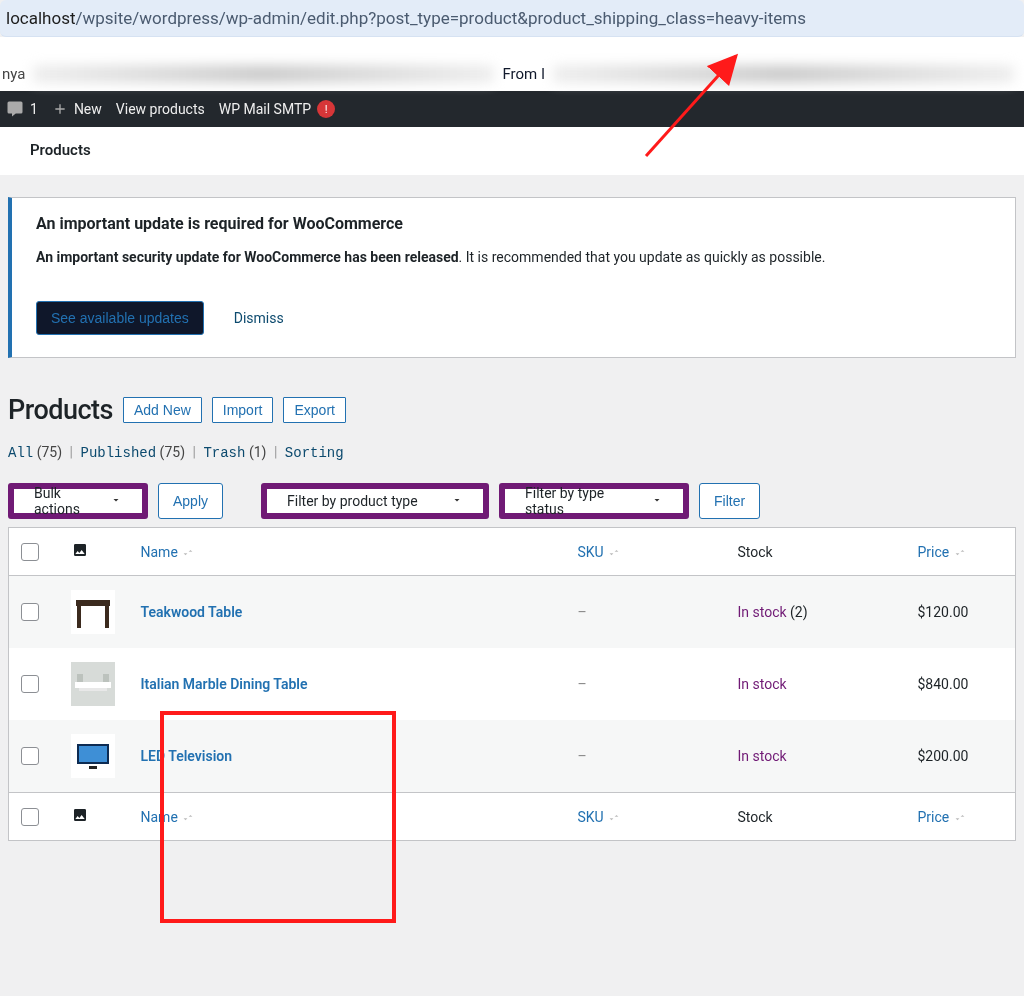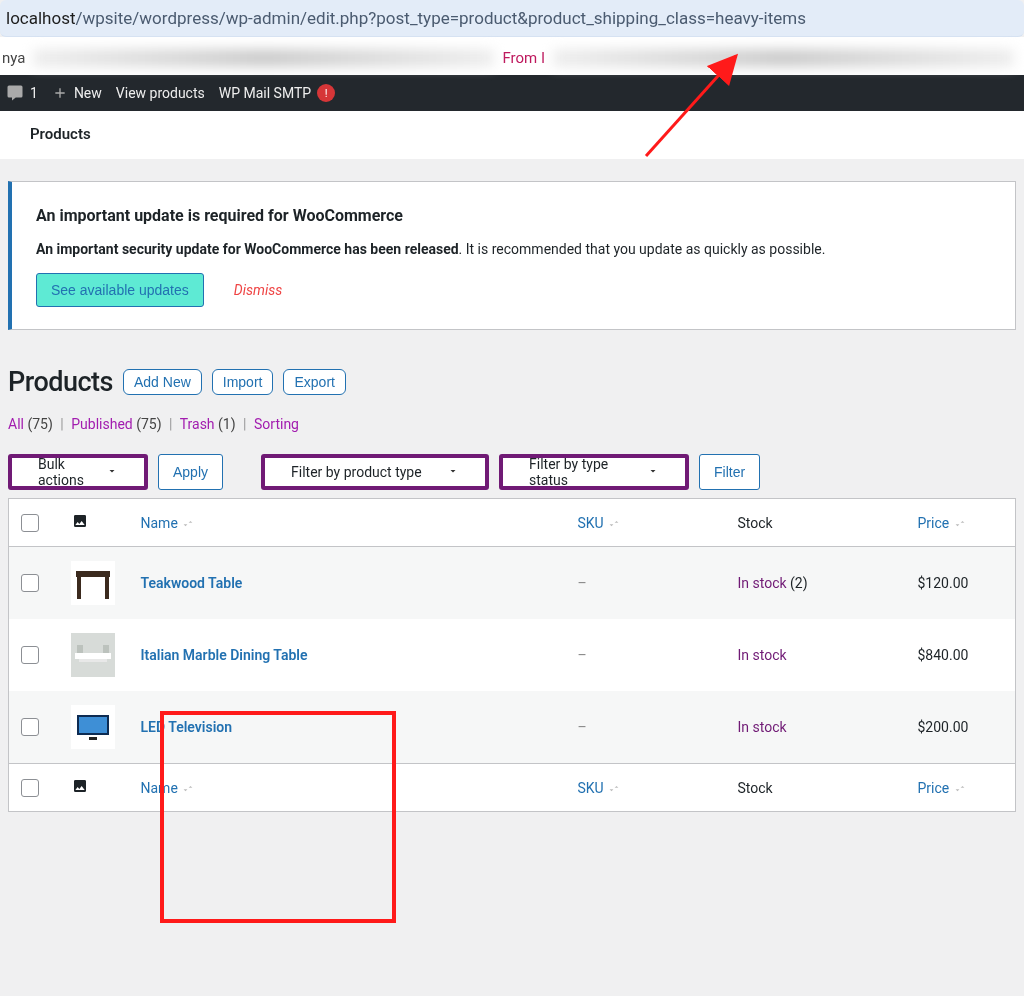--- a/index.html
+++ b/index.html
@@ -2,51 +2,51 @@
 <html><head>
 <meta charset="utf-8">
 <style>
   * { box-sizing: border-box; margin: 0; padding: 0; }
   body { font-family: -apple-system, BlinkMacSystemFont, "Segoe UI", Roboto, Helvetica, Arial, sans-serif; background: #f0f0f1; width:1024px; height:996px; overflow:hidden; color:#1d2327; }
 
   .url-bar { background:#e3ecf8; padding:8px 6px; font-size:17px; border-bottom:1px solid #d6e2f2;border-radius:6px; }
   .url-bar .host { color:#1d1d1d; }
   .url-bar .path { color:#4b5b70; }
 
-  .nya-row { background:#fff; padding:12px 2px 8px 2px; font-size:15px; color:#444; display:flex; align-items:center;}
+  .nya-row { background:#fff; padding:28px 2px 8px 2px; font-size:15px; color:#444; display:flex; align-items:center;}
   .nya-row .blur { flex:1; filter: blur(6px); height:18px; background: linear-gradient(90deg,#eee,#ccc,#eee); margin:0 8px;}
-  .nya-row .mid { color:#be185d; }
+  .nya-row .mid { color:#0f172a; }
 
   .admin-bar { height:36px; background:#23282d; color:#eee; display:flex; align-items:center; padding:0 6px; gap:14px; font-size:14px; }
   .admin-bar svg { fill:#aaa; }
   .admin-item { display:flex; align-items:center; gap:6px; cursor:pointer; }
   .badge-red { width:18px; height:18px; border-radius:50%; background:#d63638; color:#fff; font-size:11px; display:flex; align-items:center; justify-content:center; }
 
   .page-title-bar { background:#fff; padding:14px 30px 16px 30px; font-size:15px; font-weight:600; }
 
   .content { padding:22px 8px 0 8px; position:relative; }
 
-  .notice { background:#fff; border:1px solid #c3c4c7; border-left:4px solid #2271b1; padding:24px 24px 22px 24px; margin-bottom:36px; }
+  .notice { background:#fff; border:1px solid #c3c4c7; border-left:4px solid #2271b1; padding:16px 24px 22px 24px; margin-bottom:36px; }
   .notice h3 { font-size:16px; margin-bottom:16px; font-weight:700; }
   .notice p { font-size:14px; margin-bottom:16px; }
   .notice p .bold { font-weight:700; }
-  .notice .btn-outline { border:1px solid #2271b1; color:#2271b1; background:#5eead4; padding:8px 14px; font-size:14px; border-radius:3px; cursor:pointer; }
-  .notice .dismiss { color:#ef4444; margin-left:26px; font-size:14px; cursor:pointer;font-style:italic; }
+  .notice .btn-outline { border:1px solid #2271b1; color:#2271b1; background:#0f172a; padding:8px 14px; font-size:14px; border-radius:3px; cursor:pointer;margin-top:20px; }
+  .notice .dismiss { color:#0c4a6e; margin-left:26px; font-size:14px; cursor:pointer; }
 
   .heading-row { display:flex; align-items:center; gap:10px; margin-bottom:18px;}
   .heading-row h1 { font-size:27px; font-weight:500; letter-spacing:-0.5px; }
-  .btn-small { border:1px solid #2271b1; color:#2271b1; background:#fff; padding:4px 10px; border-radius:6px; font-size:14px; cursor:pointer;}
+  .btn-small { border:1px solid #2271b1; color:#2271b1; background:#fff; padding:4px 10px; border-radius:1px; font-size:14px; cursor:pointer;}
 
   .subsub { font-size:14px; margin-bottom:22px; }
-  .subsub a { color:#a21caf; text-decoration:none; cursor:pointer; }
+  .subsub a { color:#0c4a6e; text-decoration:none; cursor:pointer;font-family:Liberation Mono, monospace; }
   .subsub .sep { color:#999; margin:0 4px; }
   .subsub .count { color:#444; }
 
   .tablenav { display:flex; gap:10px; align-items:center; margin-bottom:8px;}
-  .sel, .btn-apply { height:36px; padding:0 26px; font-size:14px; border:4px solid #701a75; border-radius:3px; background:#fff; display:flex; align-items:center; gap:8px; cursor:pointer; }
+  .sel, .btn-apply { height:36px; padding:0 20px; font-size:14px; border:6px solid #701a75; border-radius:3px; background:#fff; display:flex; align-items:center; gap:8px; cursor:pointer; }
   .sel .chev svg{ width:12px;height:12px; fill:#333; }
   .btn-apply { border:1px solid #2271b1; color:#2271b1; padding:2px 14px;}
 
   table.prod { width:100%; border-collapse:collapse; background:#fff; border:1px solid #c3c4c7;}
   table.prod th, table.prod td { text-align:left; padding:14px 12px; font-size:14px; vertical-align:middle;}
   table.prod thead th { border-bottom:1px solid #c3c4c7; font-weight:400; }
   table.prod tfoot th { border-top:1px solid #c3c4c7; font-weight:400; }
   table.prod th .lbl { color:#2271b1; cursor:pointer; }
   .sort-arrows svg { width:9px; height:9px; fill:#bbb; }
   .checkbox { width:18px; height:18px; border:1px solid #8c8f94; border-radius:3px; background:#fff; cursor:pointer;}

